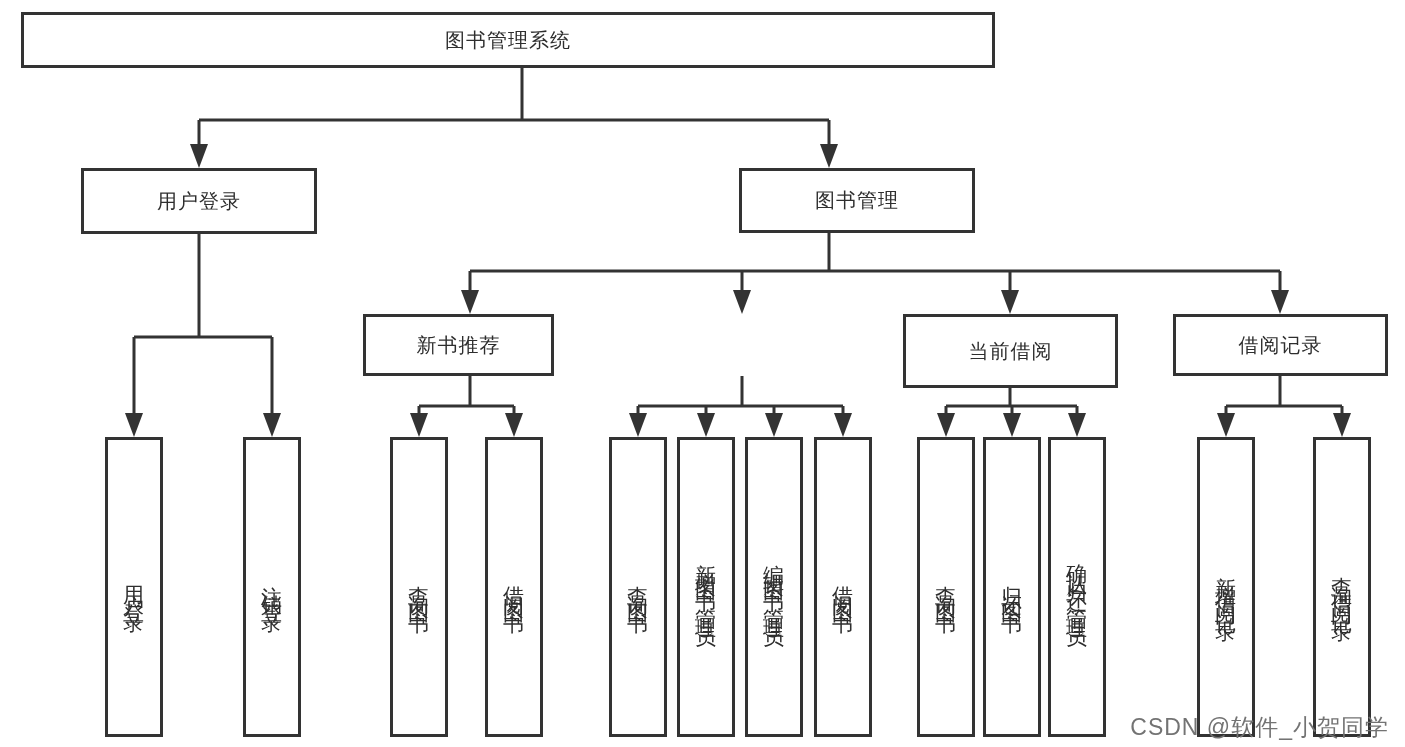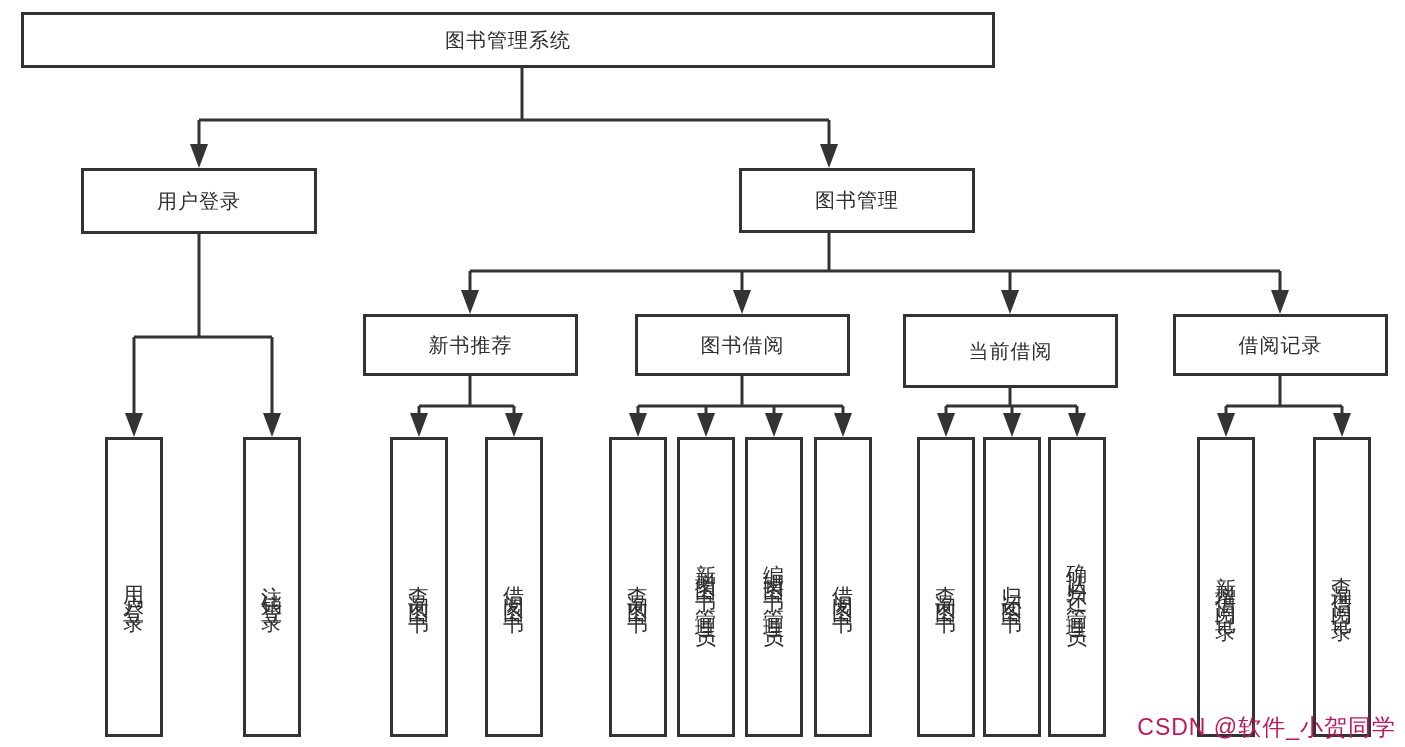--- a/index.html
+++ b/index.html
@@ -34,24 +34,24 @@
   .v-node span {
     writing-mode: vertical-rl;
     text-orientation: mixed;
     font-size: 21px;
     letter-spacing: 9px;
     line-height: 1;
     white-space: nowrap;
   }
   .watermark {
     position: absolute;
-    right: 9px;
+    right: 16px;
     bottom: 4px;
     font-size: 23px;
-    color: #be185d;
+    color: #737373;
     letter-spacing: 1px;
     z-index: 10;
     white-space: nowrap;
   }
 </style>
 </head>
 <body>
 
 <div id="canvas">
 
@@ -92,25 +92,22 @@
     <span>图书管理系统</span>
   </div>
 
   <div class="node h-node" style="left:81px;top:168px;width:236px;height:66px">
     <span>用户登录</span>
   </div>
   <div class="node h-node" style="left:739px;top:168px;width:236px;height:65px">
     <span>图书管理</span>
   </div>
 
-  <div class="node h-node" style="left:363px;top:314px;width:215px;height:62px">
+  <div class="node h-node" style="left:363px;top:314px;width:191px;height:62px">
     <span>新书推荐</span>
-  </div>
-  <div class="node h-node" style="left:635px;top:314px;width:215px;height:62px">
-    <span>图书借阅</span>
   </div>
   <div class="node h-node" style="left:903px;top:314px;width:215px;height:74px">
     <span>当前借阅</span>
   </div>
   <div class="node h-node" style="left:1173px;top:314px;width:215px;height:62px">
     <span>借阅记录</span>
   </div>
 
   <div class="node v-node" style="left:105px;top:437px;width:58px;height:300px">
     <span>用户登录</span>

